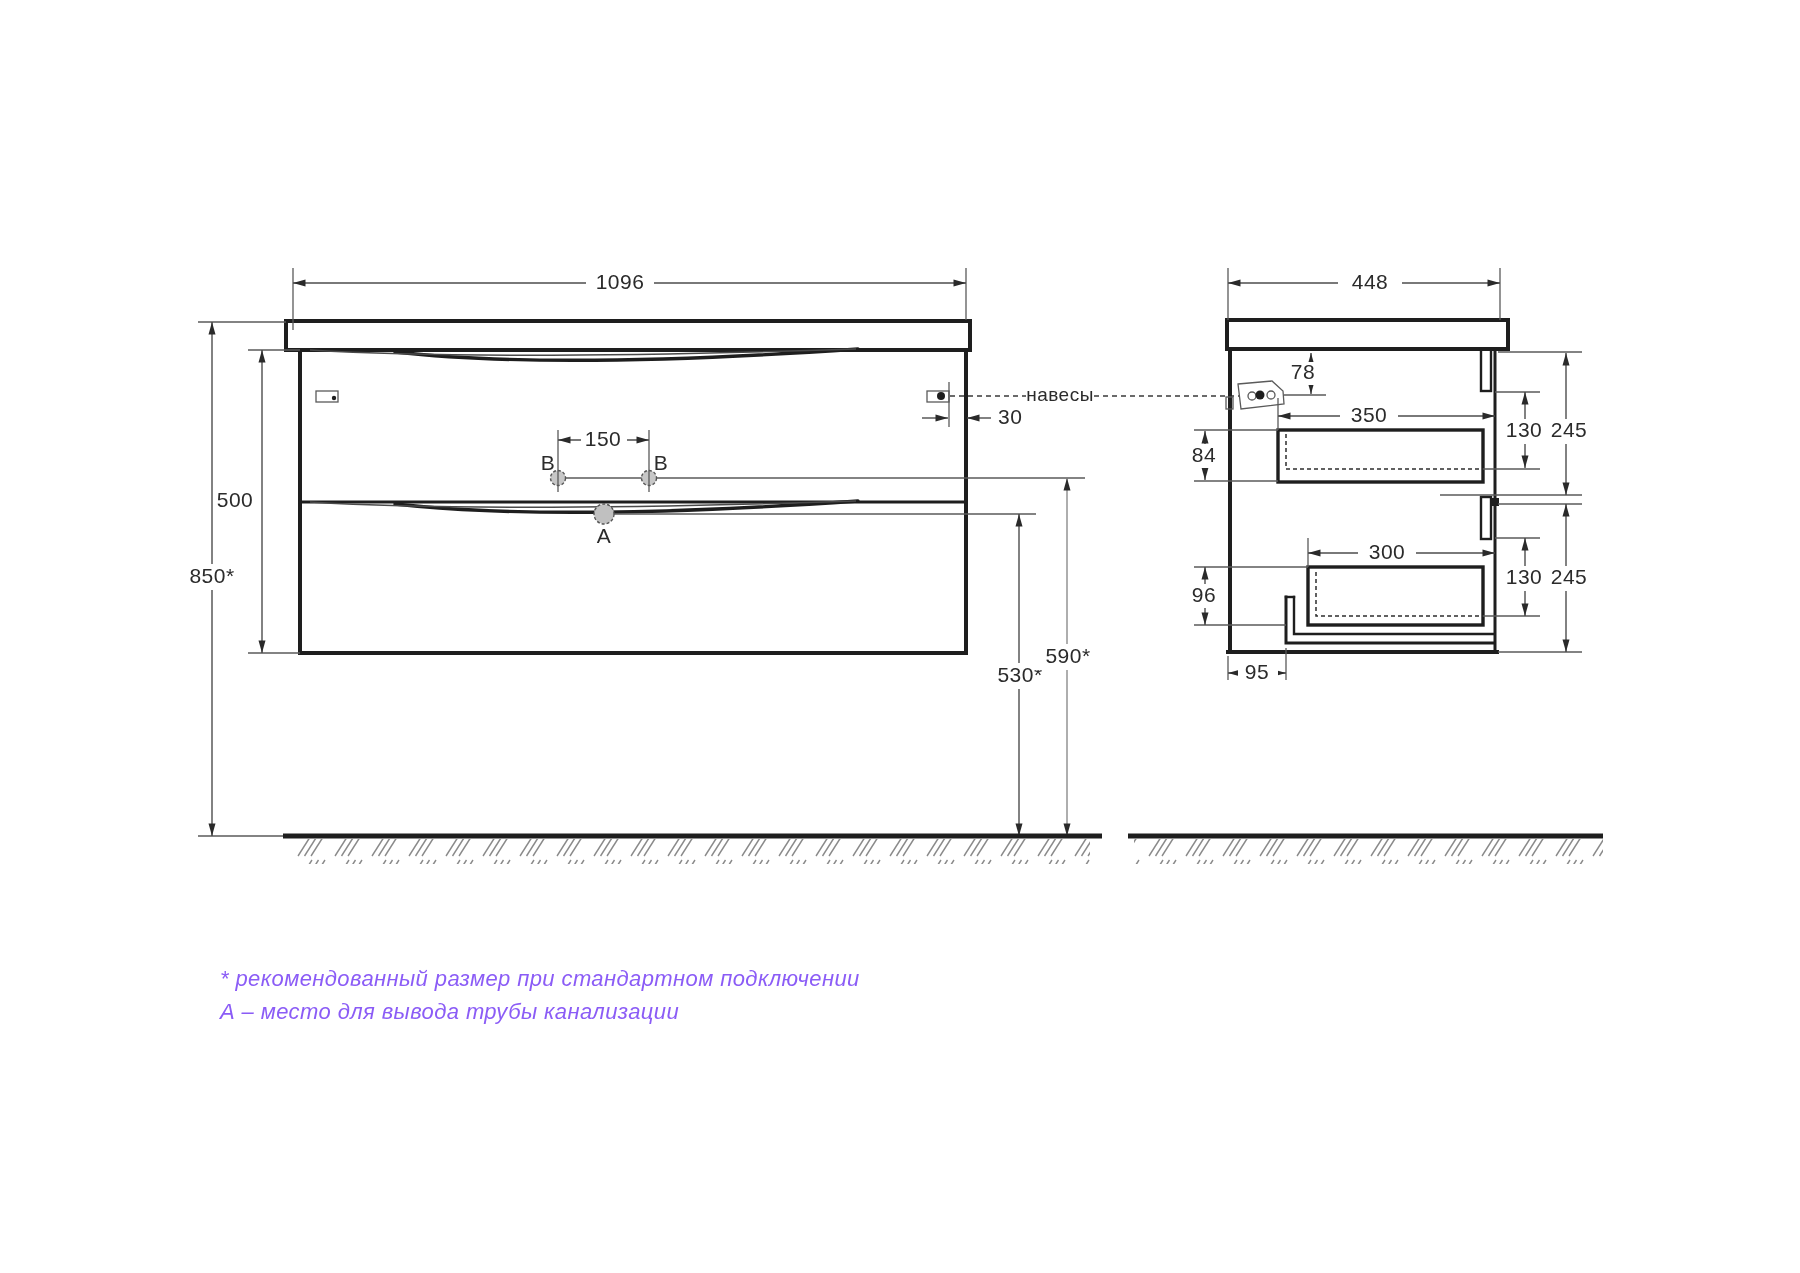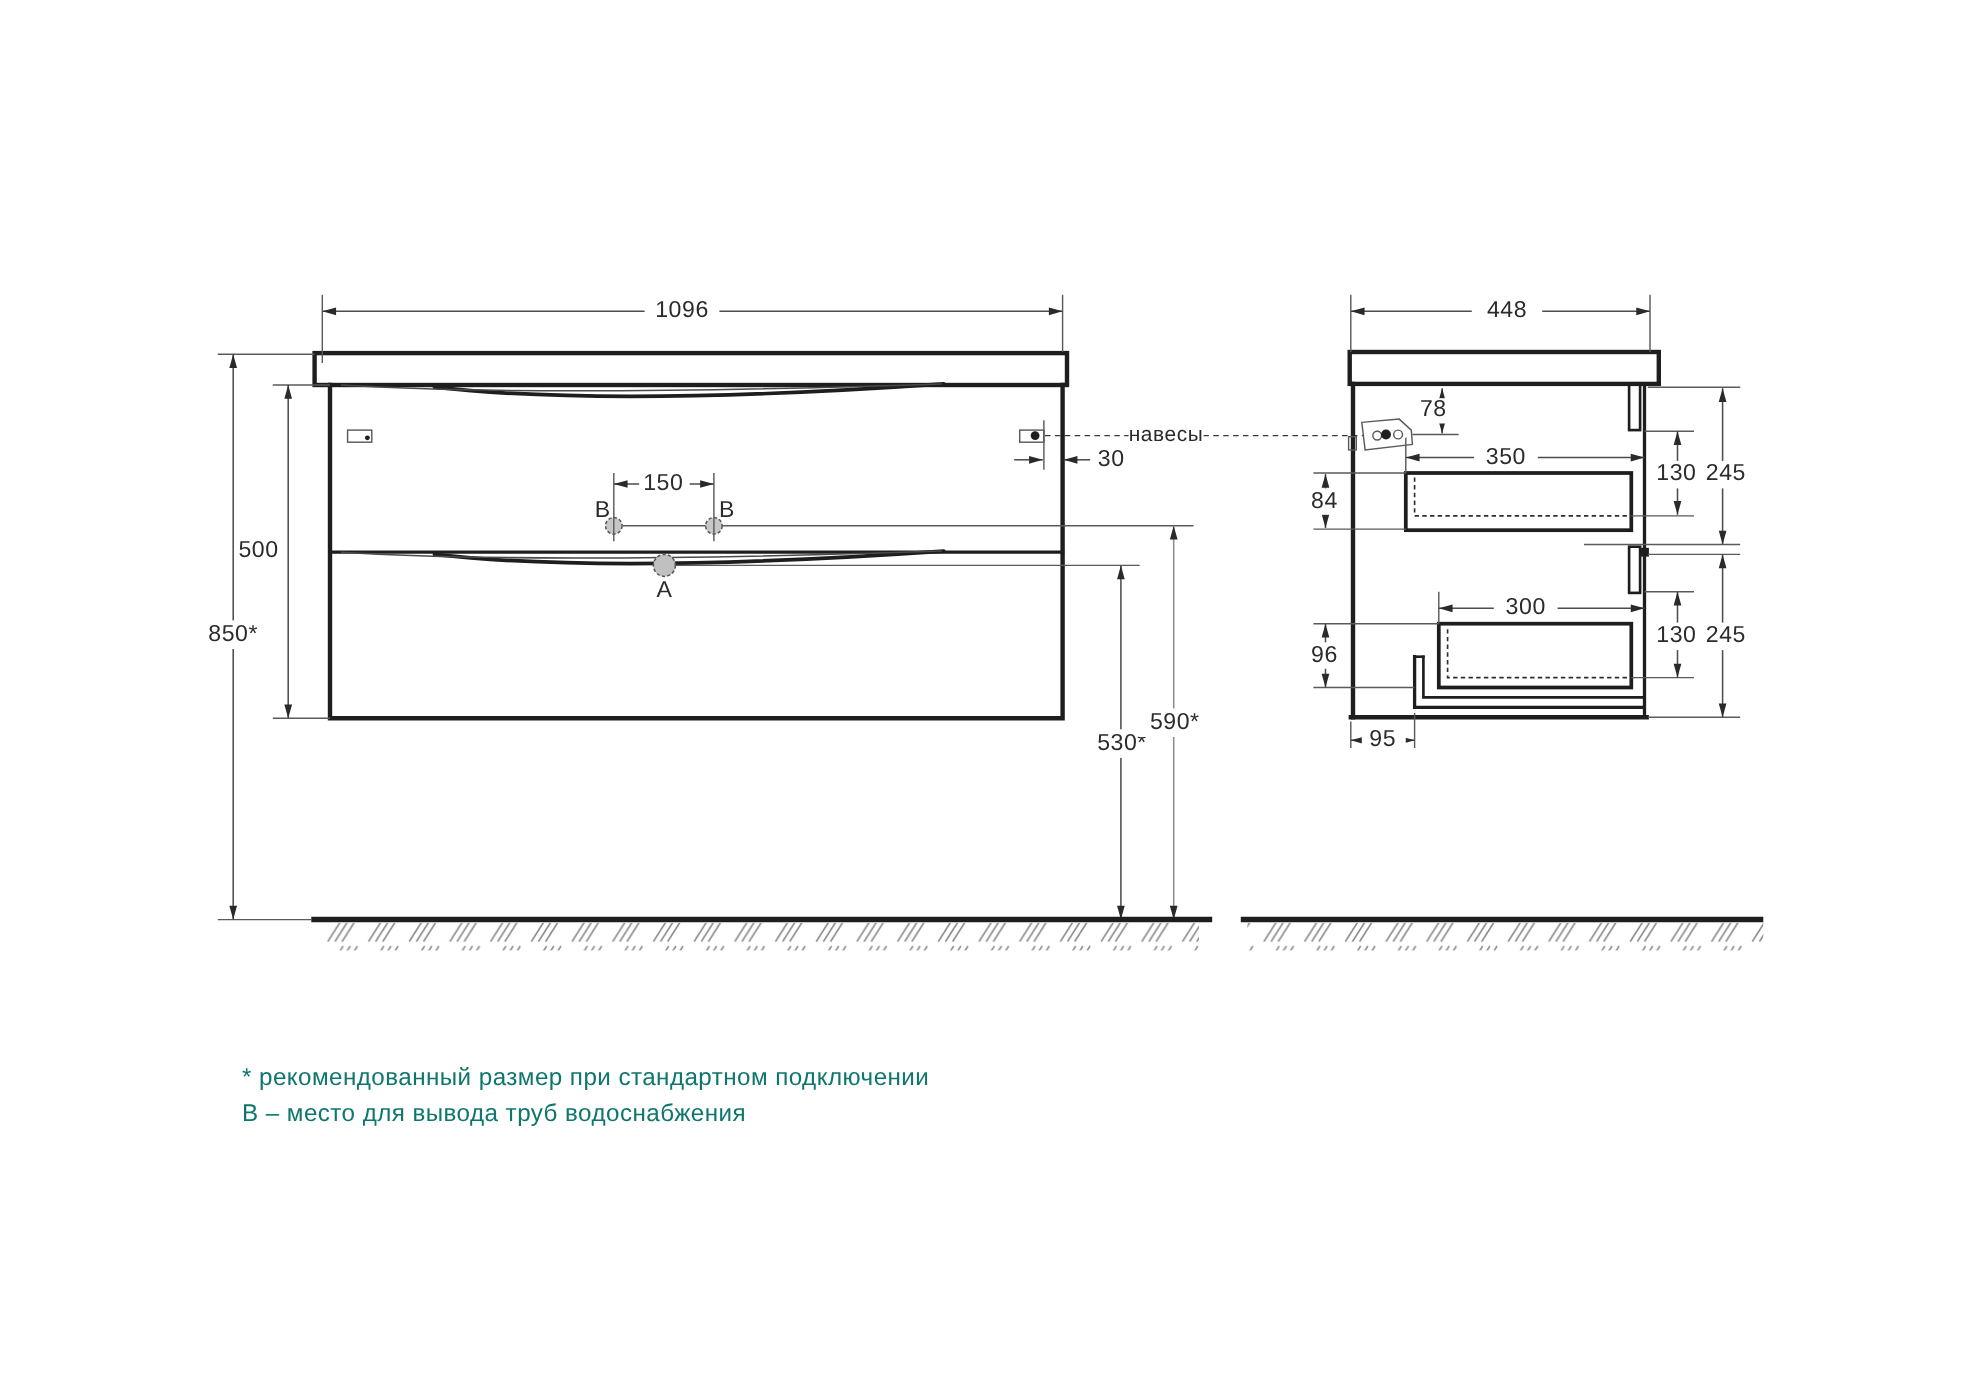--- a/index.html
+++ b/index.html
@@ -12,22 +12,22 @@
   .wave{stroke:#1e1e1e;stroke-width:3.4;fill:none;stroke-linecap:round;}
   .wavethin{stroke:#4a4a4a;stroke-width:1.4;fill:none;}
   .thin{stroke:#5a5a5a;stroke-width:1.3;fill:none;}
   .dim{stroke:#4d4d4d;stroke-width:1.4;fill:none;}
   .dimlight{stroke:#8c8c8c;stroke-width:1.4;fill:none;}
   .dash{stroke:#3a3a3a;stroke-width:1.3;fill:none;stroke-dasharray:5 4;}
   .dashbox{stroke:#2e2e2e;stroke-width:1.5;fill:none;stroke-dasharray:4 3;}
   .dtxt{font-family:"Liberation Sans", sans-serif;font-size:21px;fill:#2b2b2b;letter-spacing:0.5px;}
   .dtxt2{font-family:"Liberation Sans", sans-serif;font-size:19px;fill:#2b2b2b;letter-spacing:0.5px;}
   .bg{fill:#ffffff;}
-  .legend{position:absolute;left:220px;top:962px;color:#0f766e;font-size:22px;
-          line-height:33px;letter-spacing:0.4px;}
+  .legend{position:absolute;left:220px;top:962px;color:#8b5cf6;font-size:22px;
+          line-height:33px;letter-spacing:0.4px;font-style:italic;}
   .legend div{white-space:nowrap;}
 </style>
 </head>
 <body>
 
 <div id="stage">
 
 <svg width="1800" height="1273" viewBox="0 0 1800 1273">
   <defs>
     <marker id="arw" markerUnits="userSpaceOnUse" markerWidth="16" markerHeight="11" refX="14.5" refY="5.5" orient="auto-start-reverse">
@@ -218,16 +218,16 @@
   <g>
     <line x1="283" y1="836" x2="1102" y2="836" stroke="#1e1e1e" stroke-width="5"></line>
     <line x1="1128" y1="836" x2="1645" y2="836" stroke="#1e1e1e" stroke-width="5"></line>
     <rect x="290" y="839" width="800" height="25" fill="url(#hatch)"></rect>
     <rect x="1134" y="839" width="498" height="25" fill="url(#hatch)"></rect>
   </g>
 </svg>
 
 <div class="legend">
   <div>* рекомендованный размер при стандартном подключении</div>
-  <div>В – место для вывода труб водоснабжения</div>
+  <div>А – место для вывода трубы канализации</div>
 </div>
 
 </div>
 
 </body></html>

